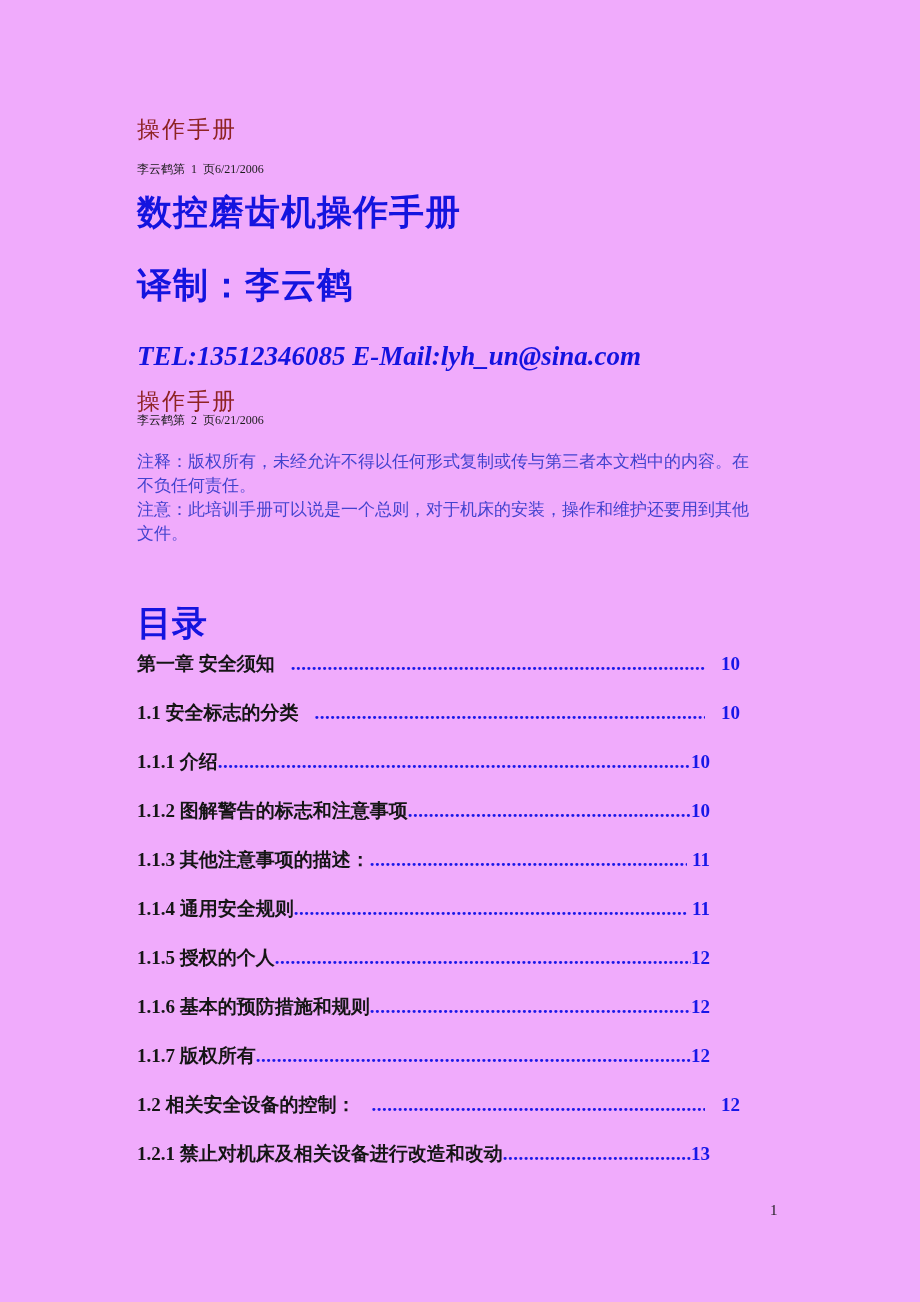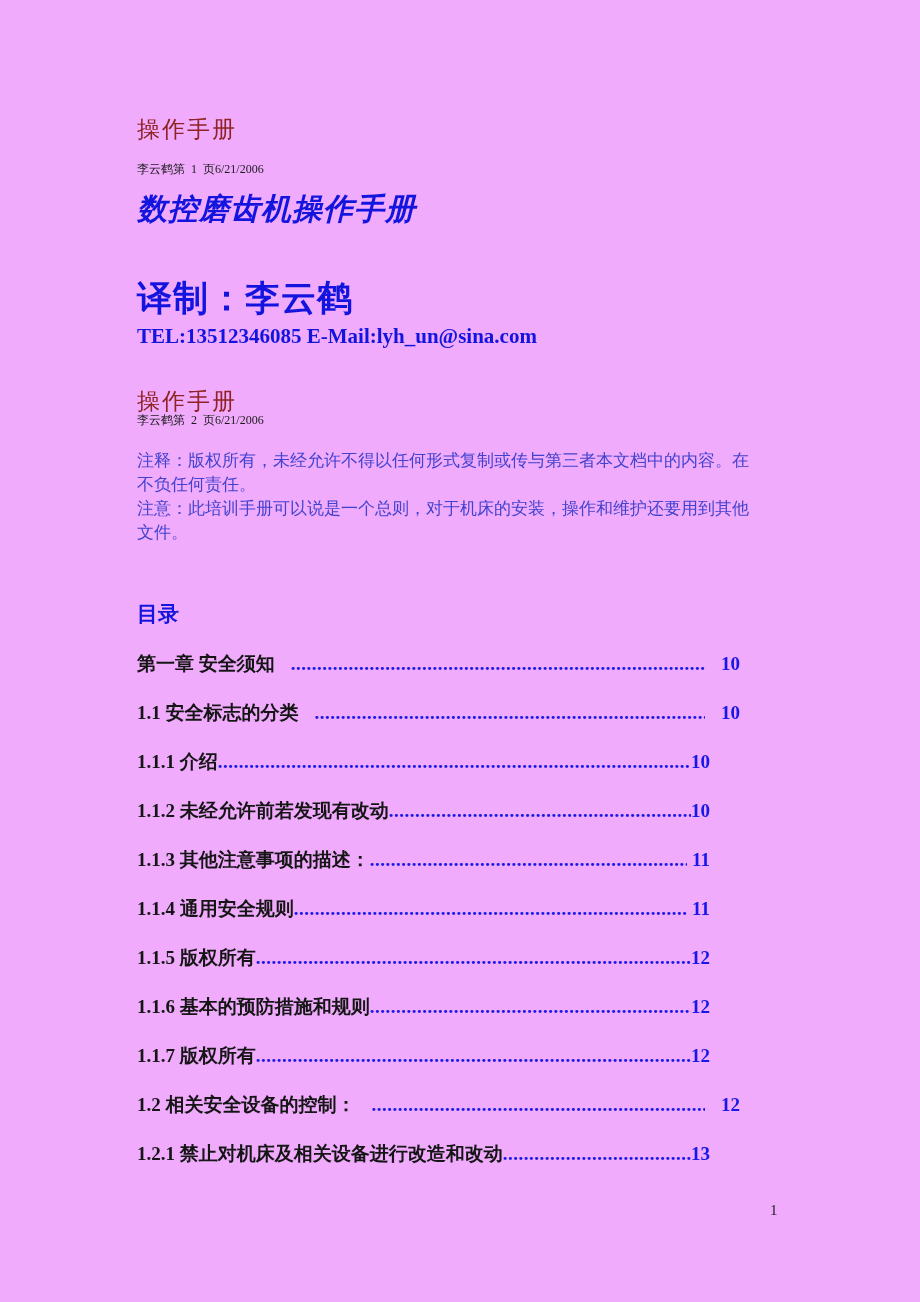--- a/index.html
+++ b/index.html
@@ -18,39 +18,40 @@
   .abs{position:absolute;left:137px;white-space:pre;}
   .h-red{
     top:114px;font-size:23px;color:var(--red-heading);
     font-family:"Liberation Serif", serif;letter-spacing:2px;
   }
   .h-red2{top:386px;}
   .meta{font-size:12px;color:var(--ink);}
   .meta1{top:161px;}
   .meta2{top:412px;}
   .main-title{
-    top:189px;font-size:30px;font-weight:bold;color:var(--blue-strong);
-    font-family:"Liberation Sans", sans-serif;letter-spacing:1px;font-style:italic;
+    top:189px;font-size:35px;font-weight:bold;color:var(--blue-strong);
+    font-family:"Liberation Sans", sans-serif;letter-spacing:1px;
   }
   .subtitle{
-    top:275px;font-size:35px;font-weight:bold;color:var(--blue-strong);
+    top:262px;font-size:35px;font-weight:bold;color:var(--blue-strong);
     font-family:"Liberation Sans", sans-serif;letter-spacing:1px;
   }
   .contact{
-    top:324px;font-size:21px;font-weight:bold;color:var(--blue-strong);
+    top:341px;font-size:27px;font-weight:bold;color:var(--blue-strong);
     font-family:"Liberation Serif", serif;
+    font-style:italic;
   }
   .notes{top:450px;}
   .note-line{
     font-size:17px;line-height:24px;color:var(--blue-body);white-space:pre;
-    font-family:Liberation Mono, monospace;
+    font-family:Liberation Sans, sans-serif;
   }
   .warn-prefix{color:var(--red-warning);}
   .toc-title{
-    top:600px;font-size:21px;font-weight:bold;color:var(--blue-strong);
+    top:600px;font-size:35px;font-weight:bold;color:var(--blue-strong);
     font-family:Liberation Serif, serif;
   }
   .toc{top:651px;width:603px;}
   .toc-row{
     display:flex;align-items:baseline;font-weight:bold;font-size:19px;
     line-height:26px;margin-bottom:23px;width:573px;
   }
   .toc-row.wide{width:603px;gap:16px;}
   .toc-label{
     color:#151515;white-space:pre;flex:0 0 auto;
@@ -104,36 +105,36 @@
         <span class="toc-label">1.1 安全标志的分类</span>
         <span class="toc-dots">............................................................................................................................................................................................................................</span>
         <span class="toc-page">10</span>
       </div>
       <div class="toc-row">
         <span class="toc-label">1.1.1 介绍</span>
         <span class="toc-dots">............................................................................................................................................................................................................................</span>
         <span class="toc-page">10</span>
       </div>
       <div class="toc-row">
-        <span class="toc-label">1.1.2 未经允许前若发现有改动</span>
+        <span class="toc-label">1.1.2 图解警告的标志和注意事项</span>
         <span class="toc-dots">............................................................................................................................................................................................................................</span>
         <span class="toc-page">10</span>
       </div>
       <div class="toc-row">
         <span class="toc-label">1.1.3 其他注意事项的描述：</span>
         <span class="toc-dots">............................................................................................................................................................................................................................</span>
         <span class="toc-page"> 11</span>
       </div>
       <div class="toc-row">
         <span class="toc-label">1.1.4 通用安全规则</span>
         <span class="toc-dots">............................................................................................................................................................................................................................</span>
         <span class="toc-page"> 11</span>
       </div>
       <div class="toc-row">
-        <span class="toc-label">1.1.5 版权所有</span>
+        <span class="toc-label">1.1.5 授权的个人</span>
         <span class="toc-dots">............................................................................................................................................................................................................................</span>
         <span class="toc-page">12</span>
       </div>
       <div class="toc-row">
         <span class="toc-label">1.1.6 基本的预防措施和规则</span>
         <span class="toc-dots">............................................................................................................................................................................................................................</span>
         <span class="toc-page">12</span>
       </div>
       <div class="toc-row">
         <span class="toc-label">1.1.7 版权所有</span>

